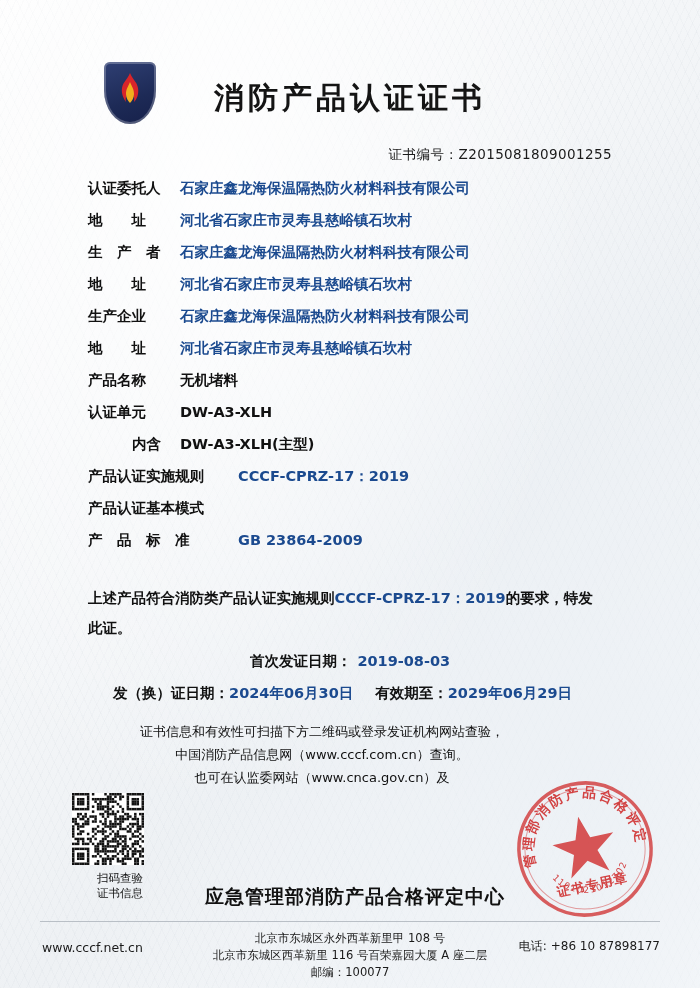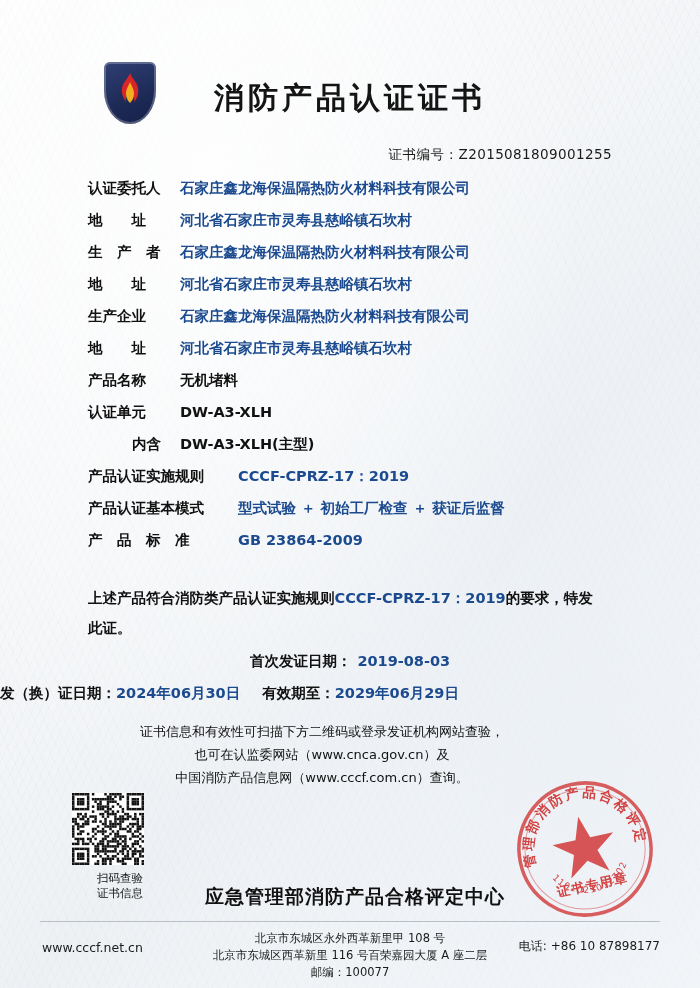--- a/index.html
+++ b/index.html
@@ -172,21 +172,21 @@
   .issue-row .blue {
     color: #1b4a8f;
     margin-left: 6px;
   }
 
   .valid-row {
     position: absolute;
     top: 684px;
     left: 0;
     width: 572px;
-    text-align: left;
+    text-align: right;
     font-family: "DejaVu Sans", "Liberation Sans", sans-serif;
     font-size: 14.5px;
     font-weight: bold;
     color: #111;
   }
   .valid-row .blue {
     color: #1b4a8f;
   }
   .valid-row .gap {
     display: inline-block;
@@ -355,21 +355,20 @@
     <div class="row sub">
       <div class="label">内含</div>
       <div class="value dark">DW-A3-XLH(主型)</div>
     </div>
     <div class="row rule">
       <div class="label">产品认证实施规则</div>
       <div class="value">CCCF-CPRZ-17：2019</div>
     </div>
     <div class="row rule">
       <div class="label">产品认证基本模式</div>
-      <div class="value">型式试验 ＋ 初始工厂检查 ＋ 获证后监督</div>
     </div>
     <div class="row rule">
       <div class="label">产　品　标　准</div>
       <div class="value">GB 23864-2009</div>
     </div>
   </div>
 
   <div class="statement">
     <span>上述产品符合消防类产品认证实施规则</span><span class="blue">CCCF-CPRZ-17：2019</span><span>的要求，特发</span><br>
     <span>此证。</span>
@@ -377,22 +376,22 @@
 
   <div class="issue-row">
     <span>首次发证日期：</span><span class="blue">2019-08-03</span>
   </div>
   <div class="valid-row">
     <span>发（换）证日期：</span><span class="blue">2024年06月30日</span><span class="gap"></span><span>有效期至：</span><span class="blue">2029年06月29日</span>
   </div>
 
   <div class="note">
     <div>证书信息和有效性可扫描下方二维码或登录发证机构网站查验，</div>
+    <div>中国消防产品信息网（www.cccf.com.cn）查询。</div>
     <div>也可在认监委网站（www.cnca.gov.cn）及</div>
-    <div>中国消防产品信息网（www.cccf.com.cn）查询。</div>
   </div>
 
   <div class="qr-wrap">
     <div class="qr" id="qr-canvas-holder">
         <svg width="72" height="72" viewBox="0 0 29 29">
           <rect width="29" height="29" fill="#ffffff"></rect>
           <rect x="0" y="0" width="1" height="1" fill="#111111"></rect>
           <rect x="1" y="0" width="1" height="1" fill="#111111"></rect>
           <rect x="2" y="0" width="1" height="1" fill="#111111"></rect>
           <rect x="3" y="0" width="1" height="1" fill="#111111"></rect>

